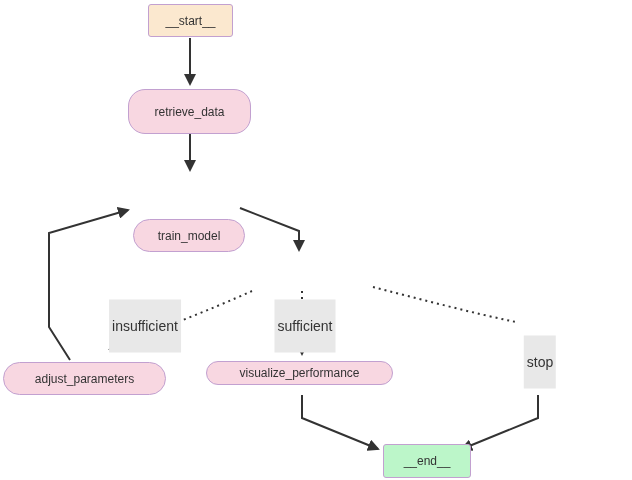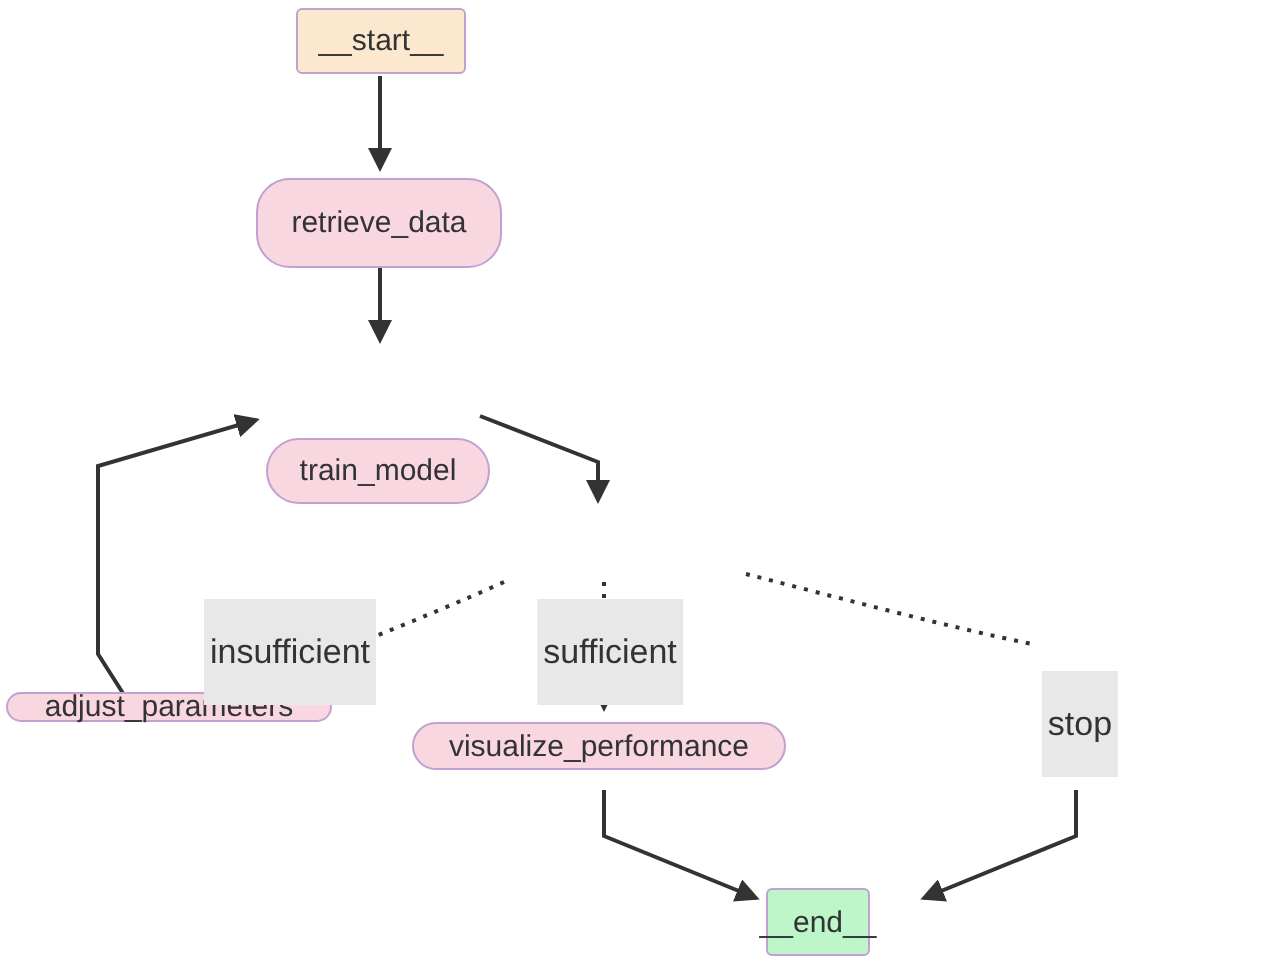--- a/index.html
+++ b/index.html
@@ -5,31 +5,31 @@
   html,body{margin:0;padding:0;background:#fff;}
   #canvas{
     position:relative;width:632px;height:480px;background:var(--background,#ffffff);
     font-family:"Liberation Sans","DejaVu Sans",sans-serif;overflow:hidden;
   }
   #edges{position:absolute;left:0;top:0;width:632px;height:480px;}
   .edge{stroke:var(--edge_stroke,#333);stroke-width:2;fill:none;}
   .edge.dotted{stroke-dasharray:2 4;}
   .node{
     position:absolute;box-sizing:border-box;display:flex;align-items:center;justify-content:center;
-    font-size:15px;color:var(--text,#333);white-space:nowrap;
+    font-size:12px;color:var(--text,#333);white-space:nowrap;
     background:var(--node_fill,#f8d7e1);border:1.5px solid var(--node_border,#c2a0d0);
     border-radius:17px;z-index:2;
   }
   .node.rect{border-radius:3px;}
   .node.start{background:var(--start_fill,#fbe8cf);}
   .node.end{background:var(--end_fill,#bcf6c9);}
   .edge-label{
     position:absolute;transform:translate(-50%,-50%);z-index:3;
     background:var(--label_bg,#e8e8e8);color:var(--text,#333);
-    font-size:17px;padding:17px 3px;line-height:19px;white-space:nowrap;
+    font-size:14px;padding:17px 3px;line-height:19px;white-space:nowrap;
   }
 </style>
 </head>
 <body>
 
 <div id="canvas">
 
   <svg id="edges" viewBox="0 0 632 480" xmlns="http://www.w3.org/2000/svg">
     <defs>
       <marker id="arrow" markerUnits="userSpaceOnUse" markerWidth="12" markerHeight="12" viewBox="0 0 12 12" refX="10" refY="6" orient="auto">
@@ -48,26 +48,26 @@
     <path class="edge" d="M538,395 L538,418 L462,449" marker-end="url(#arrow)"></path>
   </svg>
 
   <div class="node rect start" style="left:148px;top:4px;width:85px;height:33px;">__start__</div>
 
   <div class="node" style="left:128px;top:89px;width:123px;height:45px;">retrieve_data</div>
 
   <div class="node" style="left:133px;top:175px;width:112px;height:33px;margin-top:44px;">train_model</div>
 
 
-  <div class="node" style="left:3px;top:346px;width:163px;height:15px;">adjust_parameters</div>
+  <div class="node" style="left:3px;top:362px;width:163px;height:33px;">adjust_parameters</div>
 
   <div class="node" style="left:206px;top:361px;width:187px;height:24px;">visualize_performance</div>
 
 
-  <div class="node rect end" style="left:383px;top:444px;width:52px;height:34px;">__end__</div>
+  <div class="node rect end" style="left:383px;top:444px;width:88px;height:34px;">__end__</div>
 
   <span class="edge-label" style="left:145px;top:326px;">insufficient</span>
 
   <span class="edge-label" style="left:305px;top:326px;">sufficient</span>
 
   <span class="edge-label" style="left:540px;top:326px;margin-top:36px;">stop</span>
 
 </div>
 
 </body></html>

